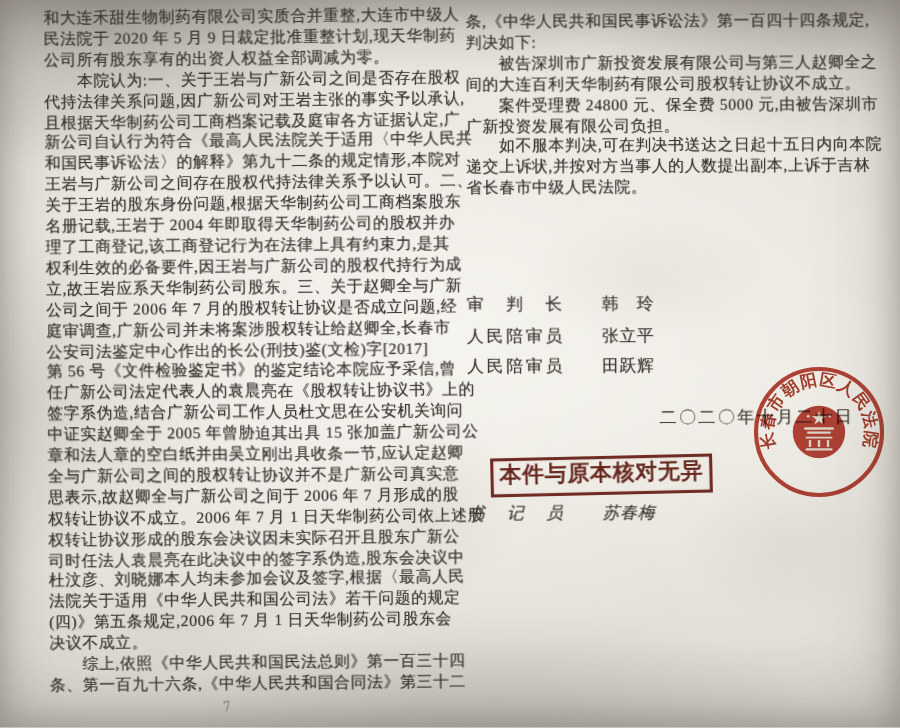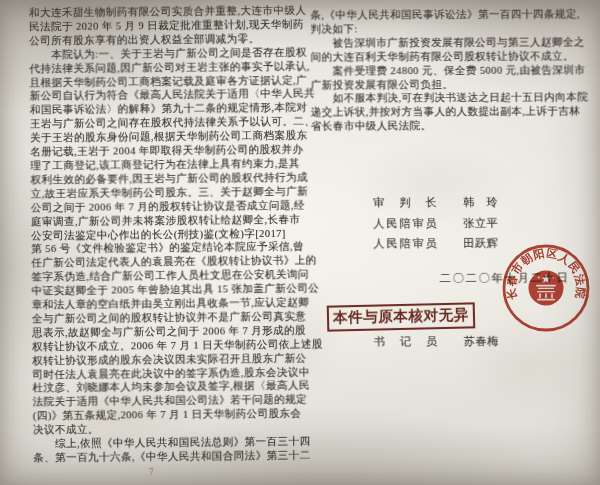--- a/index.html
+++ b/index.html
@@ -29,30 +29,30 @@
     box-shadow:inset 0 0 55px rgba(80,74,63,.32), inset 0 8px 22px rgba(80,74,63,.22), inset 0 -6px 18px rgba(80,74,63,.16);
   }
   .page{position:absolute;z-index:1;filter:blur(.32px);}
   .page-left{left:31px;top:5px;width:268px;transform:rotate(-.55deg);}
   .page-right{left:311px;top:8px;width:274px;transform:rotate(-.25deg);}
   .doc-line{
     font-size:10.6px;line-height:13.9px;letter-spacing:.38px;color:#38342f;
     white-space:nowrap;text-shadow:.3px .3px .55px rgba(66,60,53,.45);
   }
   .sig-block{margin-top:54px;}
-  .sig-row{display:flex;justify-content:center;align-items:baseline;
+  .sig-row{display:flex;justify-content:flex-start;align-items:baseline;
     padding-right:12px;height:20.6px;font-size:11.2px;color:#3a3631;
     text-shadow:.3px .3px .5px rgba(66,60,53,.4);}
   .sig-role{width:64px;text-align:justify;text-align-last:justify;letter-spacing:.5px;}
   .sig-gap{width:26px;}
   .sig-name{width:48px;letter-spacing:.5px;margin-top:8px;}
   .date-line{margin-top:22px;text-align:right;padding-right:16px;
     font-size:11.4px;letter-spacing:1.6px;color:#45403a;
     text-shadow:.3px .3px .5px rgba(66,60,53,.4);}
-  .clerk-block{margin-top:40px;}
+  .clerk-block{margin-top:40px;font-style:italic;}
   .seal{position:absolute;left:500px;top:242px;z-index:3;opacity:.93;
     mix-blend-mode:multiply;filter:blur(.25px);}
   .stamp{
     position:absolute;left:327px;top:304px;z-index:4;
     border:2px solid #6f2b24;color:#66281f;padding:1px 4px 2px 4px;
     font-size:14.6px;font-weight:bold;letter-spacing:.5px;line-height:19px;
     transform:rotate(-1.3deg);white-space:nowrap;
     box-shadow:0 0 1px rgba(111,43,36,.5) inset;filter:blur(.2px);
     background:rgba(233,228,219,.05);
   }

